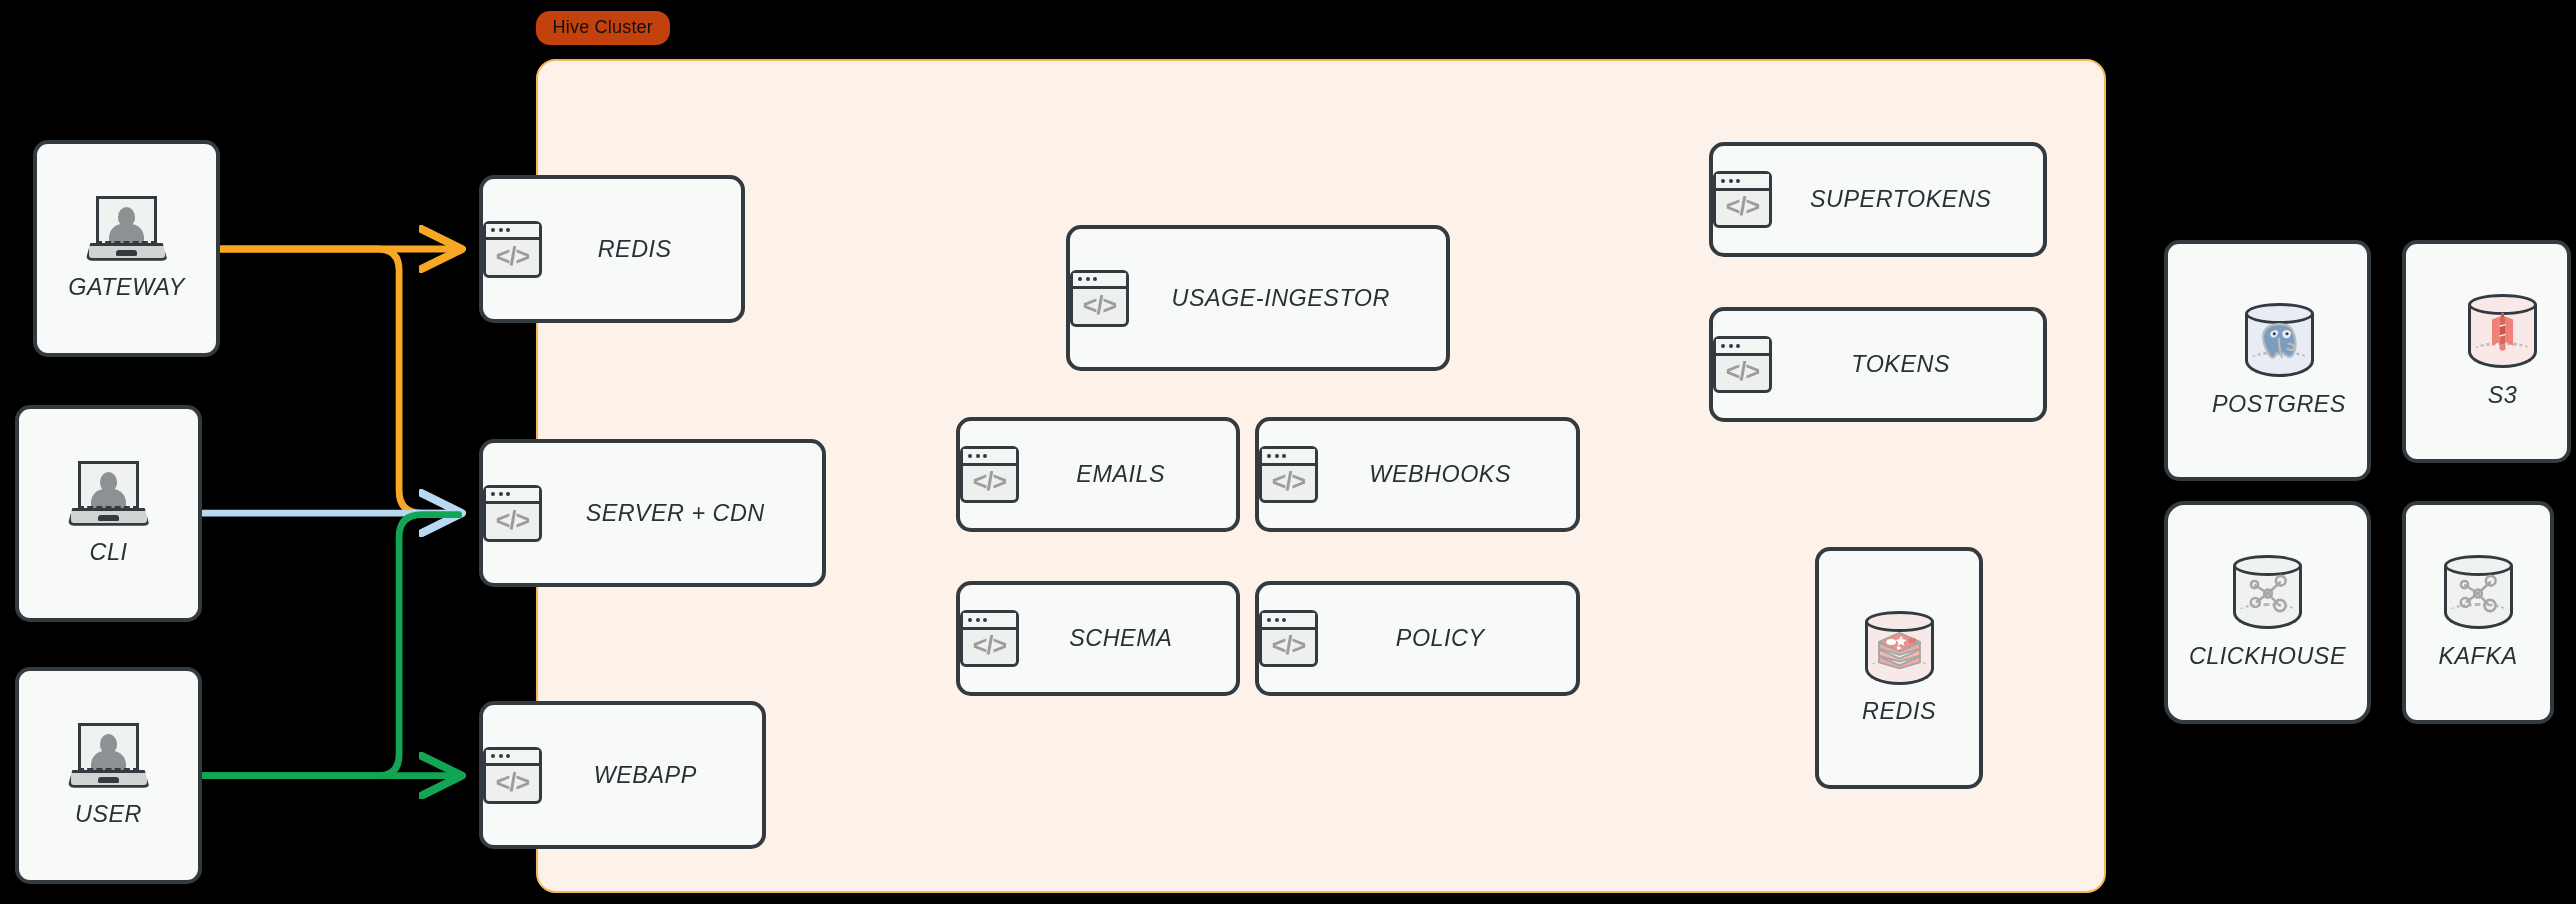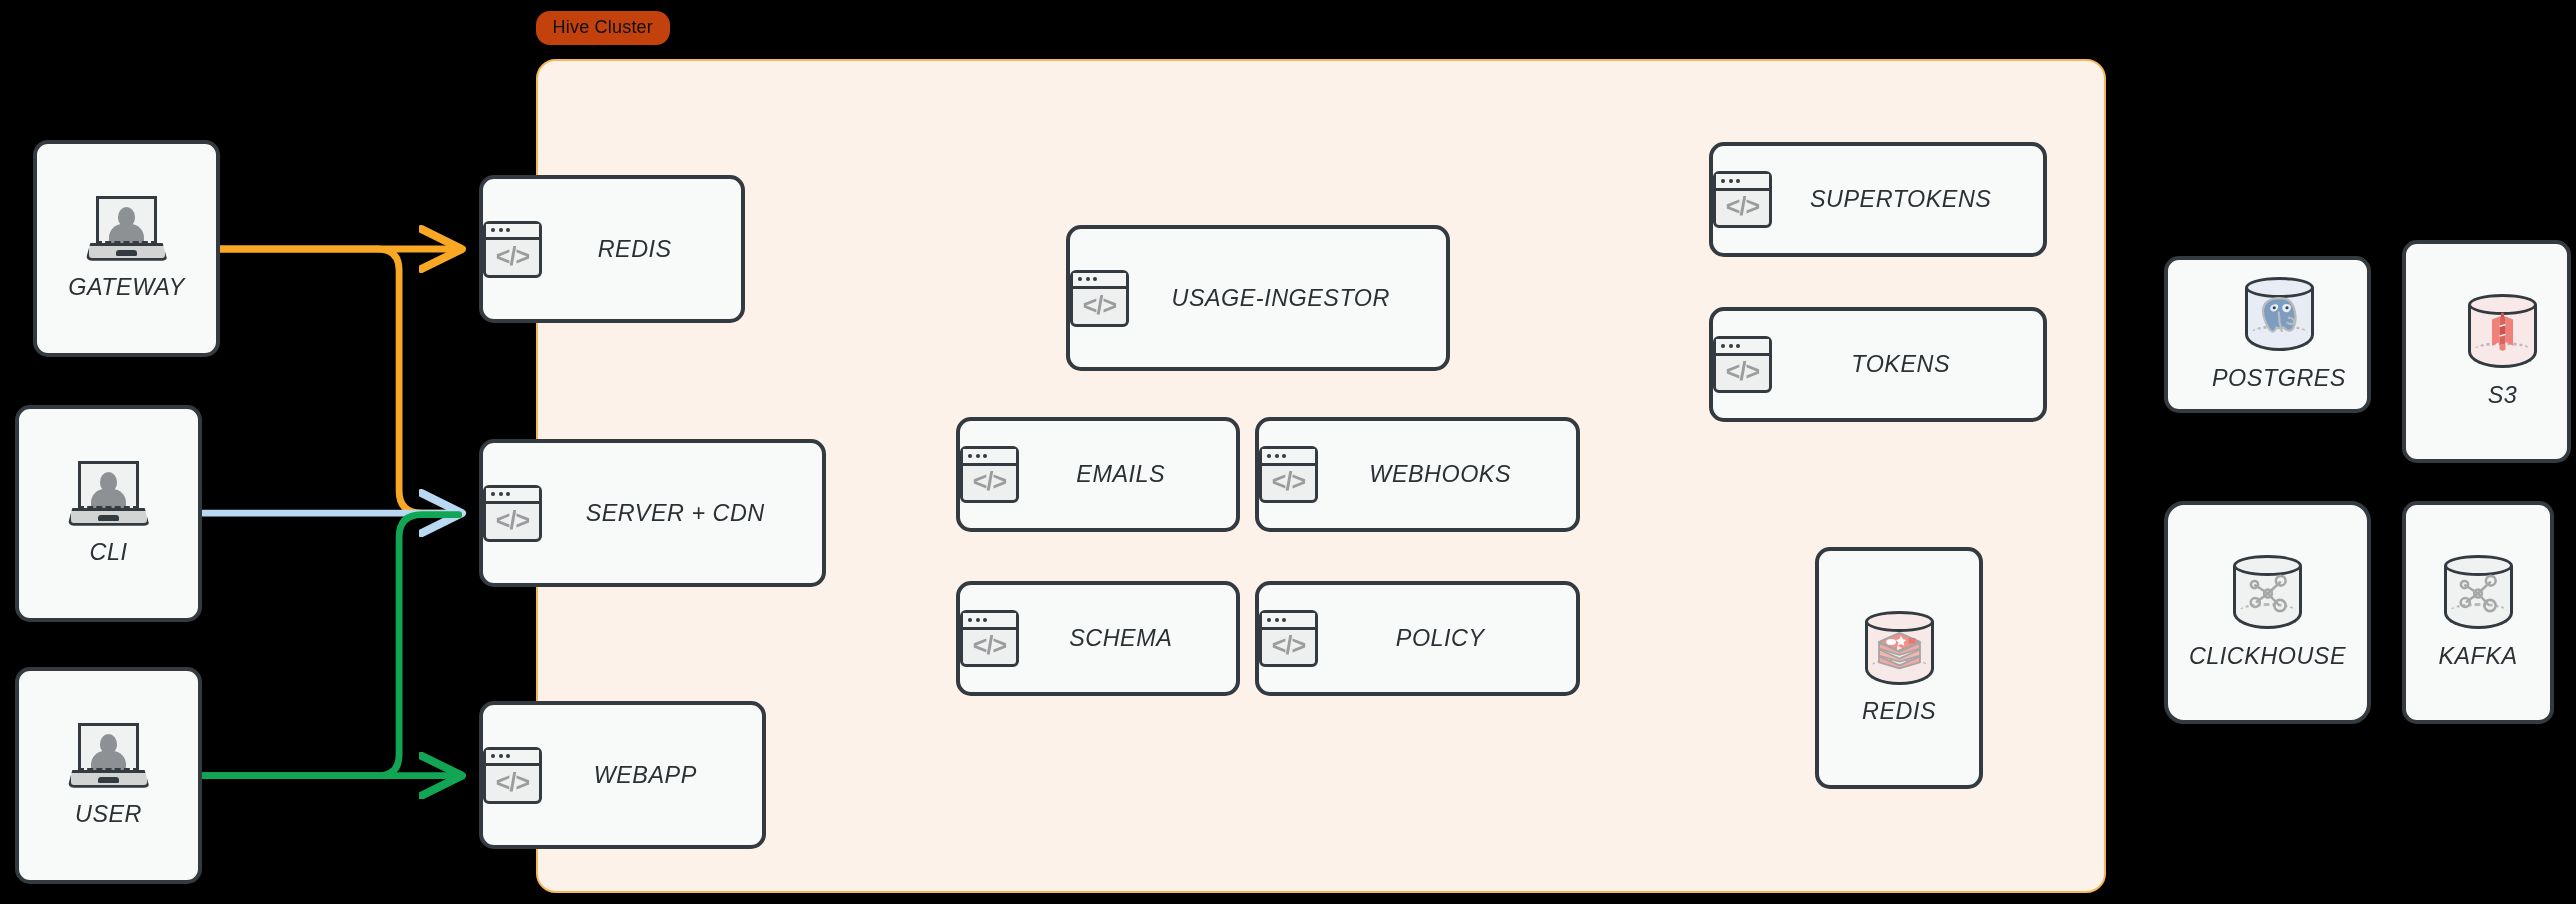--- a/index.html
+++ b/index.html
@@ -434,21 +434,21 @@
           <ellipse cx="20" cy="17" rx="6.5" ry="4" fill="#ffffff"></ellipse>
           <path d="M33,9 l2.4,4.4 4.6,1 -3.6,3 .9,4.6 -4.3,-2.4 -4.3,2.4 .9,-4.6 -3.6,-3 4.6,-1 Z" fill="#ffffff"></path>
           <path d="M28,22 l6,3 -6,3 Z" fill="#ffffff"></path>
           <rect x="43" y="12" width="9" height="7" fill="#e07a72"></rect>
         </svg>
       </span>
     </span>
     <span class="node-label">REDIS</span>
   </div>
 
-  <div class="node stack" style="left:2164px; top:256px; width:207px; height:157px;padding-left:23px;">
+  <div class="node stack" style="left:2164px; top:240px; width:207px; height:241px;padding-left:23px;">
     <span class="icon-cyl">
       <span class="cyl-fill" style="background:#e8edf5;"></span>
       <span class="cyl-body"></span>
       <span class="cyl-top" style="background:#e8edf5;"></span>
       <span class="cyl-bot"></span>
       <span class="glyph">
         <svg width="45" height="42" viewBox="0 0 60 56" xmlns="http://www.w3.org/2000/svg">
           <g fill="#7d9dc0" stroke="#b8bcbd" stroke-width="3" stroke-linejoin="round">
             <path d="M30,4 C16,4 8,11 8,21 C8,31 12,38 16,45 C18,49 22,50 24,47 L26,43
                      C28,45 33,45 35,43 C38,47 44,50 48,45 C52,38 52,28 50,20 C47,9 42,4 30,4 Z"></path>

